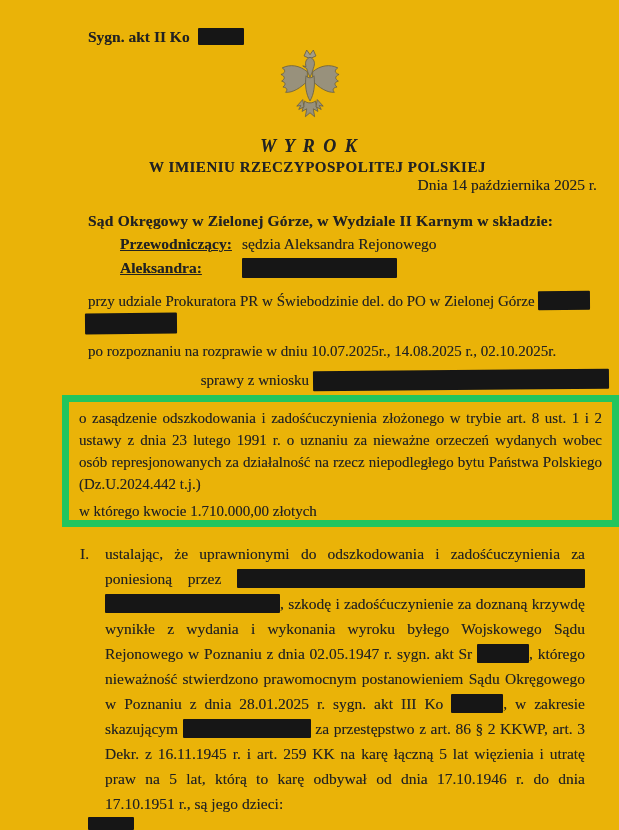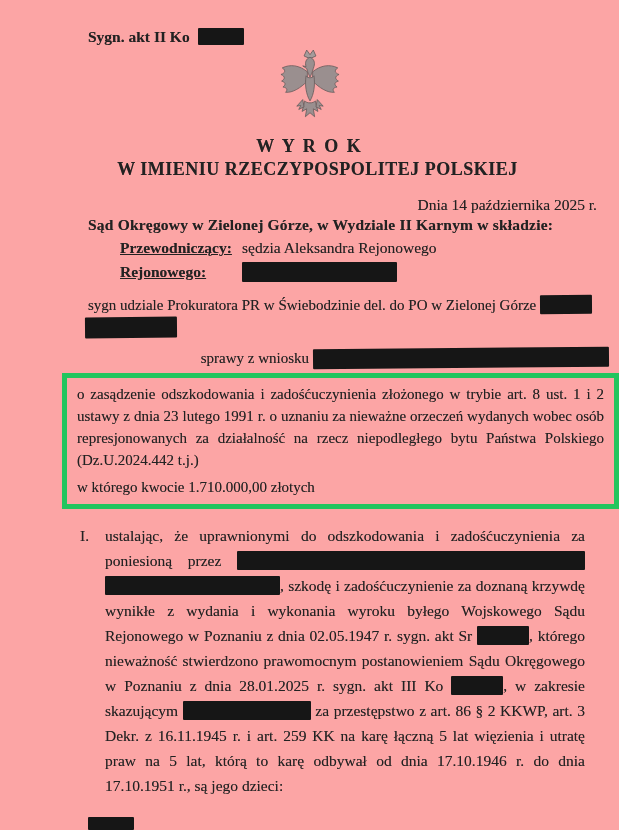--- a/index.html
+++ b/index.html
@@ -1,56 +1,56 @@
 <!DOCTYPE html>
 <html lang="pl"><head>
 <meta charset="utf-8">
 <style>
   html,body{margin:0;padding:0;background:#9a9a9a;}
   .page{
     position:relative;
     width:619px;height:830px;
     margin:0 auto;
-    background:#fca5a5;
+    background:#eab308;
     overflow:hidden;
     font-family:"Liberation Serif","DejaVu Serif",serif;
     color:#222;
     text-shadow:0 0 0.4px rgba(40,40,40,0.45);
   }
   .b{font-weight:bold;}
   .redact{display:inline-block;background:#161616;border-radius:1px;vertical-align:-4px;}
 
   .sygn{margin:28px 0 0 88px;font-size:15.5px;}
   .sygn-redact{width:46px;height:17px;vertical-align:-3px;margin-left:8px;}
 
   .eagle-wrap{text-align:center;margin-top:2px;height:82px;}
   .eagle-wrap svg{opacity:.88;}
 
-  .title{text-align:center;margin-top:6px;font-size:18px;letter-spacing:2px;}
-  .subtitle{text-align:center;margin-top:2px;font-size:18px;letter-spacing:0.5px;padding-left:16px;}
-  .date{text-align:right;margin:16px 22px 0 0;font-size:15.5px;}
+  .title{text-align:center;margin-top:6px;font-size:18px;letter-spacing:2px;font-style:italic;}
+  .subtitle{text-align:center;margin-top:2px;font-size:15px;letter-spacing:0.5px;padding-left:16px;}
+  .date{text-align:right;margin:0 22px 0 0;font-size:15.5px;}
 
-  .court{margin:2px 0 0 88px;font-size:15.5px;letter-spacing:0.2px;}
+  .court{margin:18px 0 0 88px;font-size:15.5px;letter-spacing:0.2px;}
   .role-row{margin:5px 0 0 120px;font-size:15.5px;}
   .role-label{display:inline-block;width:122px;text-decoration:underline;}
   .clerk-redact{width:155px;height:20px;vertical-align:-5px;}
 
   .line{margin:0 10px 0 88px;font-size:15px;}
   .prosecutor{margin-top:13px;}
   .pros-redact{width:52px;height:19px;transform:rotate(-0.4deg);}
   .standalone-line{margin:3px 0 0 85px;line-height:22px;}
   .standalone-redact{width:92px;height:21px;transform:rotate(-0.5deg);}
   .hearing{margin-top:5px;line-height:21px;}
   .motion{margin-top:8px;line-height:21px;text-align:right;}
   .motion-redact{width:296px;height:20px;vertical-align:-5px;transform:rotate(-0.5deg);margin-left:4px;}
 
   .highlight-box{
     margin:4px 0 0 62px;
-    border:5px solid #22c55e;
-    padding:5px 10px 8px 10px;
+    border:7px solid #22c55e;
+    padding:5px 10px 0 10px;
   }
   .hl-para{margin:0;font-size:15px;line-height:22px;text-align:justify;}
   .hl-amount{margin:8px 0 0 0;font-size:15px;}
 
   .item{display:flex;margin:14px 34px 0 80px;}
   .item-marker{width:25px;flex:0 0 25px;font-size:15.5px;line-height:25px;}
   .item-body{flex:1;font-size:15.5px;line-height:25px;text-align:justify;}
   .r1{width:348px;height:19px;}
   .r2{width:175px;height:19px;}
   .r3{width:52px;height:19px;}
@@ -86,32 +86,33 @@
   <div class="subtitle b">W IMIENIU RZECZYPOSPOLITEJ POLSKIEJ</div>
   <div class="date">Dnia 14 października 2025 r.</div>
 
   <div class="court b">Sąd Okręgowy w Zielonej Górze, w Wydziale II Karnym w składzie:</div>
 
   <div class="role-row">
     <span class="role-label b">Przewodniczący:</span><span>sędzia Aleksandra Rejonowego</span>
   </div>
 
   <div class="role-row">
-    <span class="role-label b">Rejonowego:</span><span class="redact clerk-redact"></span>
+    <span class="role-label b">Aleksandra:</span><span class="redact clerk-redact"></span>
   </div>
 
   <p class="line prosecutor">
-    <span>sygn udziale Prokuratora PR w Świebodzinie del. do PO w Zielonej Górze</span>
+    <span>przy udziale Prokuratora PR w Świebodzinie del. do PO w Zielonej Górze</span>
     <span class="redact pros-redact"></span>
   </p>
 
   <div class="standalone-line">
     <span class="redact standalone-redact"></span>
   </div>
 
+  <p class="line hearing">po rozpoznaniu na rozprawie w dniu 10.07.2025r., 14.08.2025 r., 02.10.2025r.</p>
 
   <p class="line motion">
     <span>sprawy z wniosku</span><span class="redact motion-redact"></span>
   </p>
 
   <div class="highlight-box">
     <p class="hl-para">o zasądzenie odszkodowania i zadośćuczynienia złożonego w trybie art. 8 ust. 1 i 2 ustawy z dnia 23 lutego 1991 r. o uznaniu za nieważne orzeczeń wydanych wobec osób represjonowanych za działalność na rzecz niepodległego bytu Państwa Polskiego (Dz.U.2024.442 t.j.)</p>
     <p class="hl-amount">w którego kwocie 1.710.000,00 złotych</p>
   </div>
 

